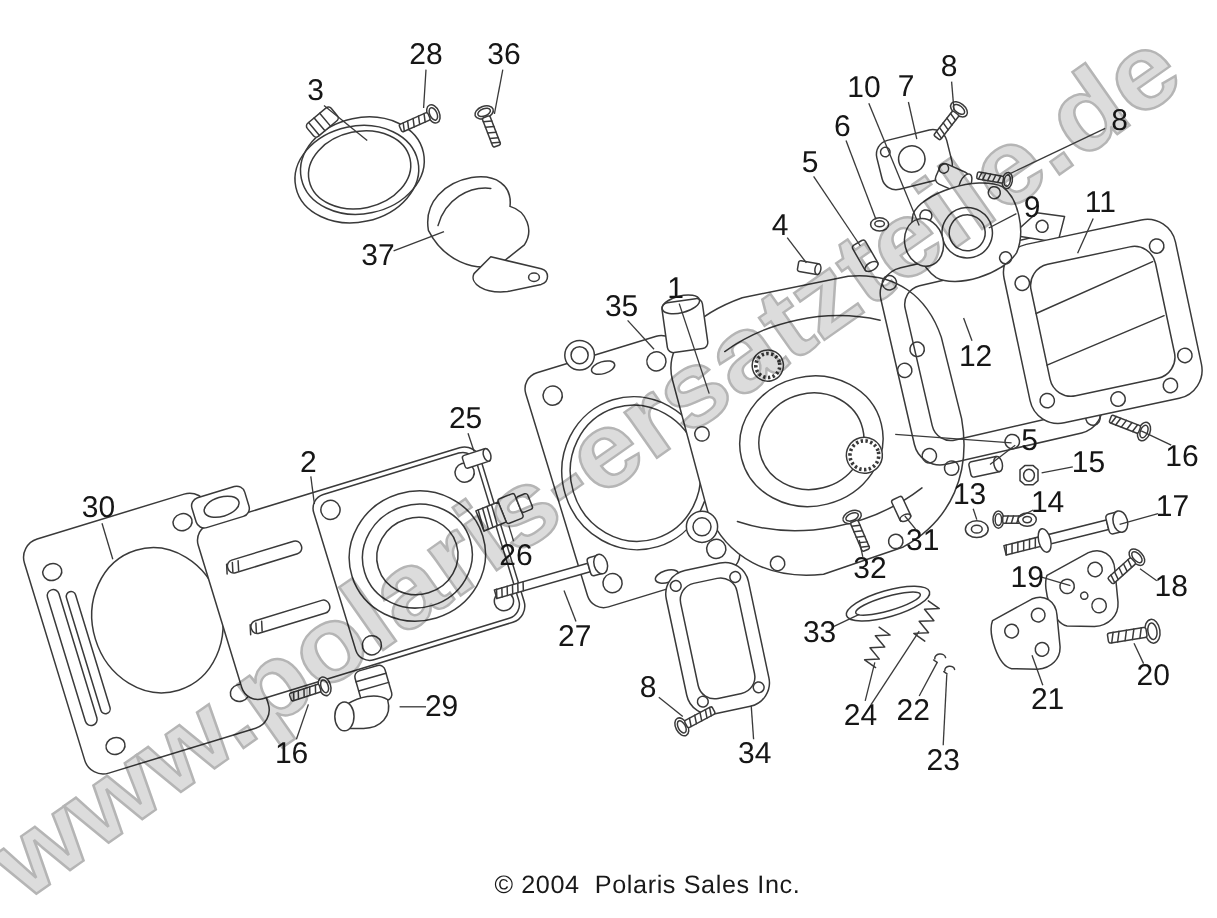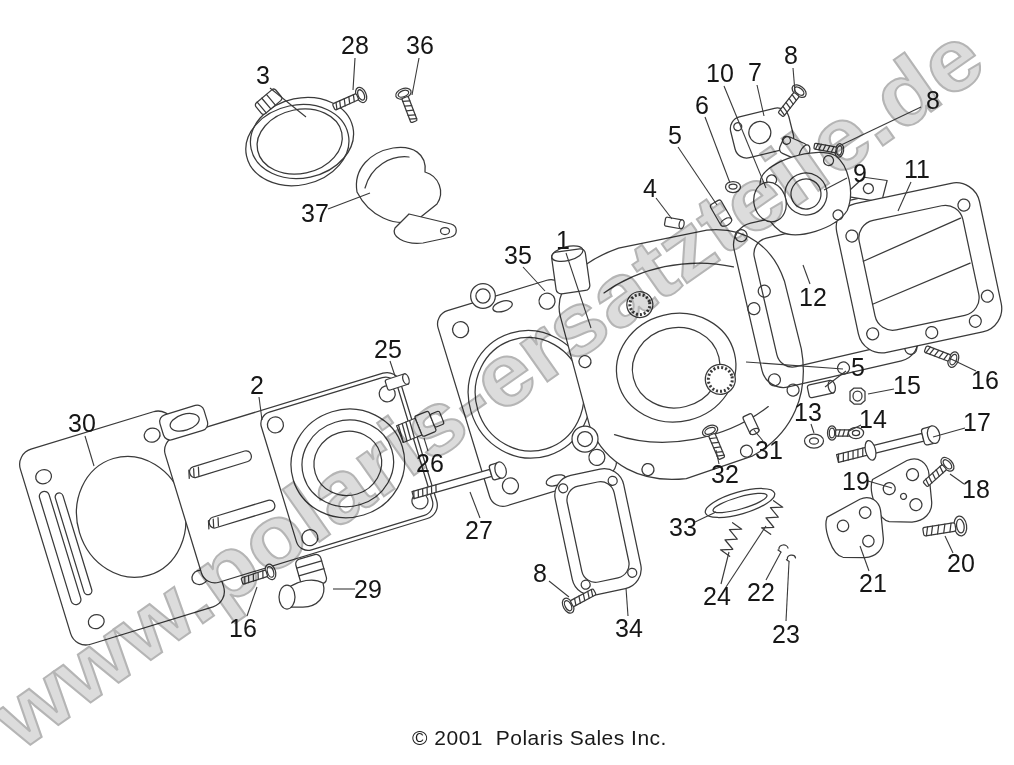--- a/index.html
+++ b/index.html
@@ -362,14 +362,14 @@
         <text x="629" y="628" text-anchor="middle" dominant-baseline="central" class="callout-text">34</text>
         <line x1="523" y1="267" x2="545" y2="291" class="leader"></line>
         <text x="518" y="255" text-anchor="middle" dominant-baseline="central" class="callout-text">35</text>
         <line x1="419" y1="58" x2="412" y2="95" class="leader"></line>
         <text x="420" y="45" text-anchor="middle" dominant-baseline="central" class="callout-text">36</text>
         <line x1="328" y1="209" x2="370" y2="193" class="leader"></line>
         <text x="315" y="213" text-anchor="middle" dominant-baseline="central" class="callout-text">37</text>
       </g>
 </svg>
 
-<div class="copyright">© 2001  Polaris Sales Inc.</div>
+<div class="copyright">© 2004  Polaris Sales Inc.</div>
 </div>
 
 </body></html>

